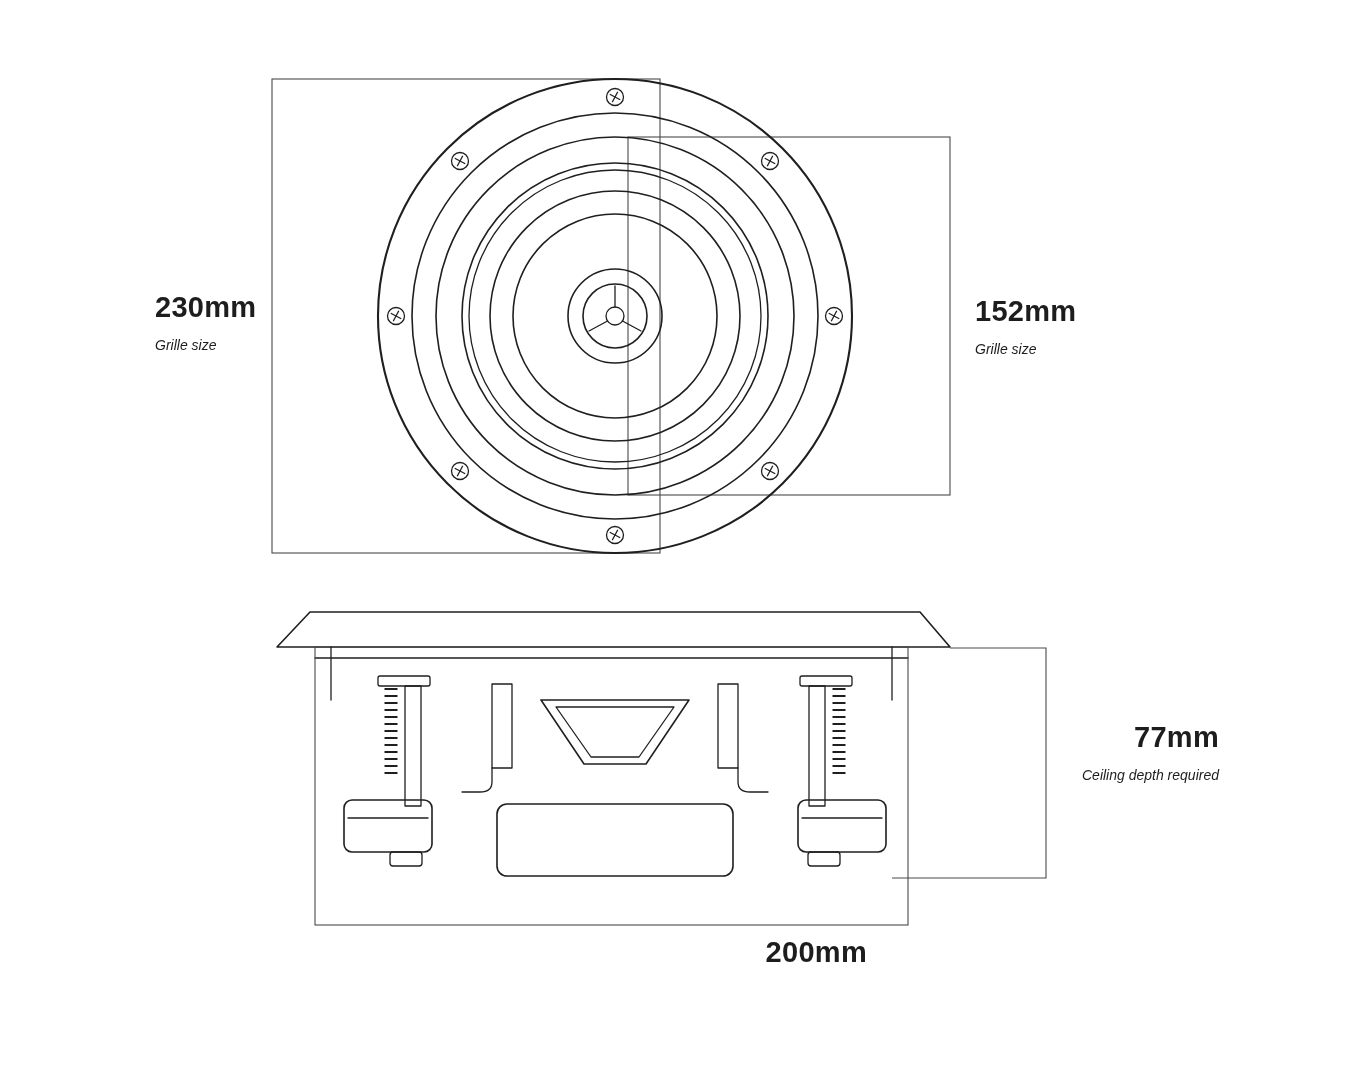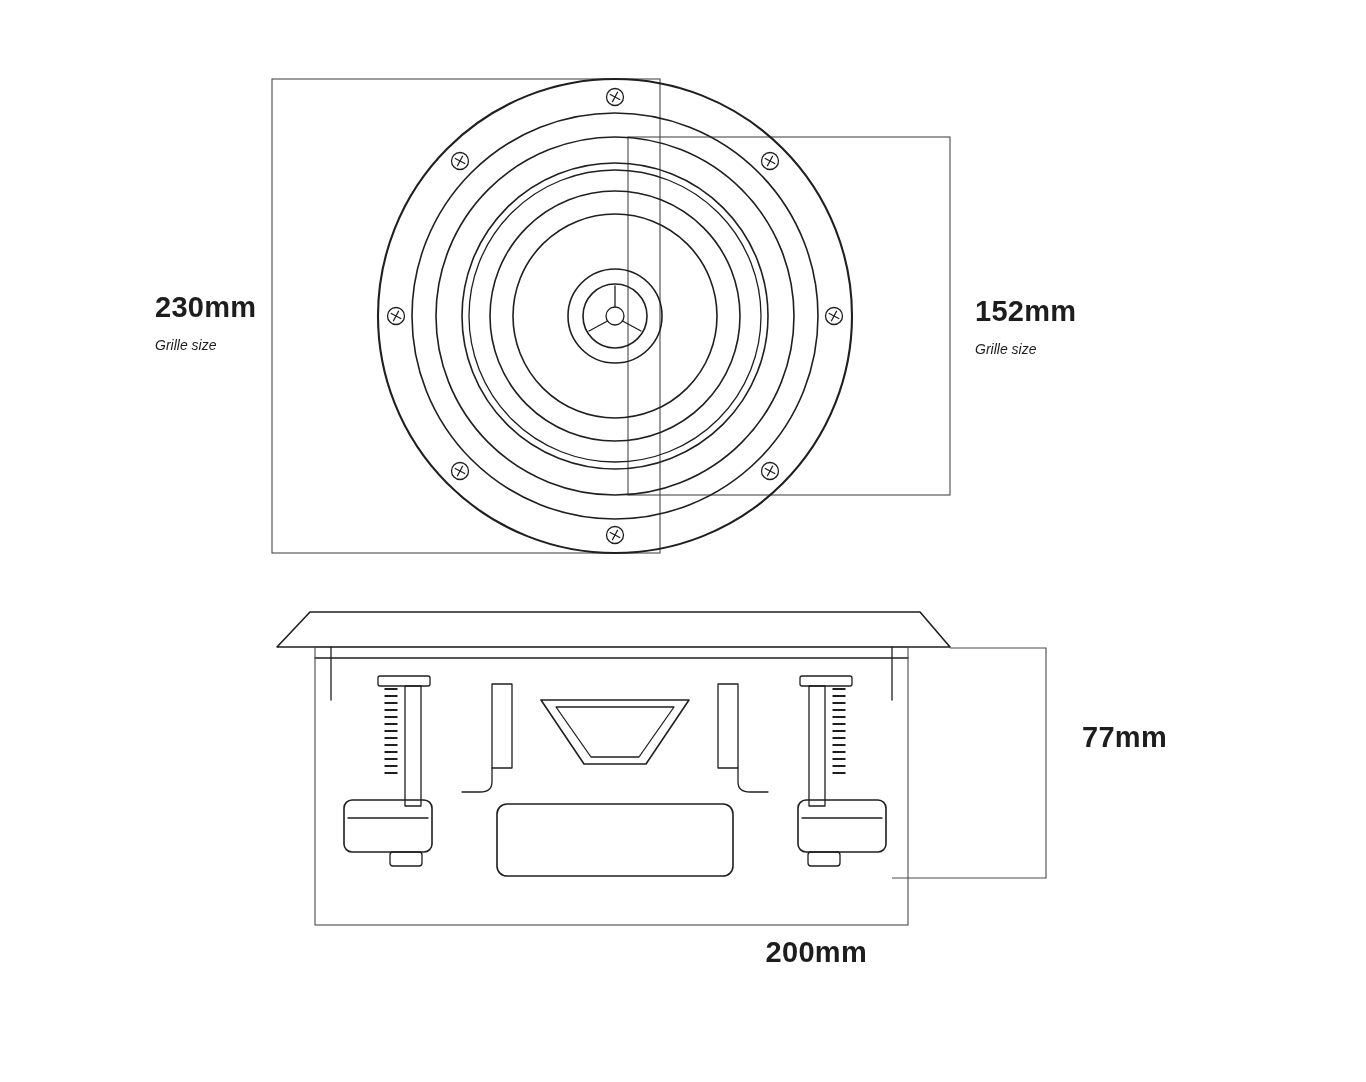--- a/index.html
+++ b/index.html
@@ -146,19 +146,20 @@
     <div class="dim-caption">Grille size</div>
   </div>
 
   <div class="dim label-speaker">
     <div class="dim-value">152mm</div>
     <div class="dim-caption">Grille size</div>
   </div>
 
   <div class="dim label-depth">
     <div class="dim-value">77mm</div>
+    <div class="dim-caption">Ceiling depth required</div>
   </div>
 
   <div class="dim label-hole">
     <div class="dim-value">200mm</div>
   </div>
 
 </div>
 
 </body></html>

